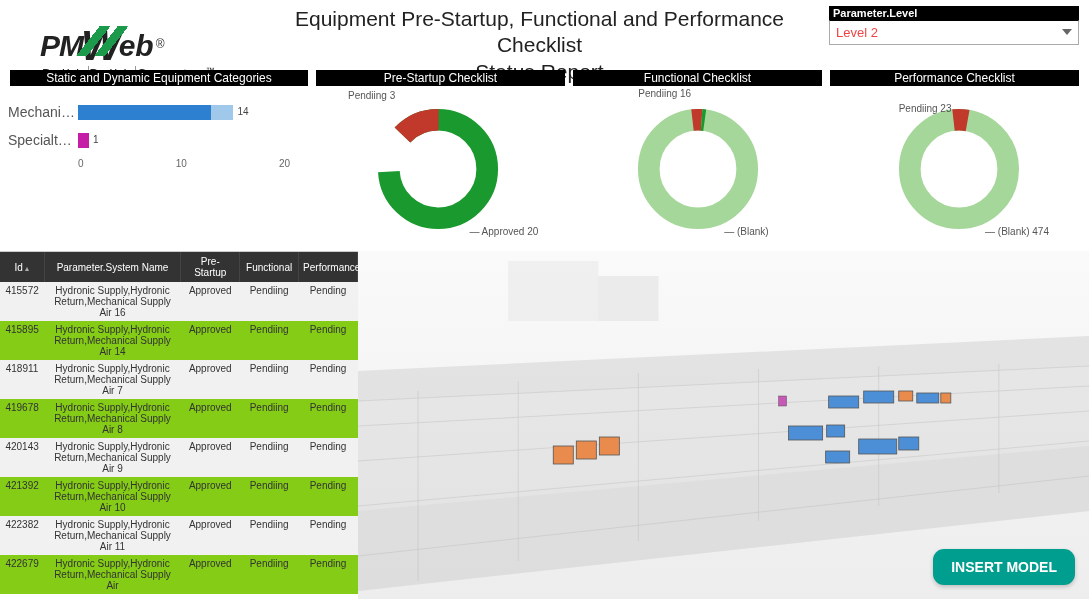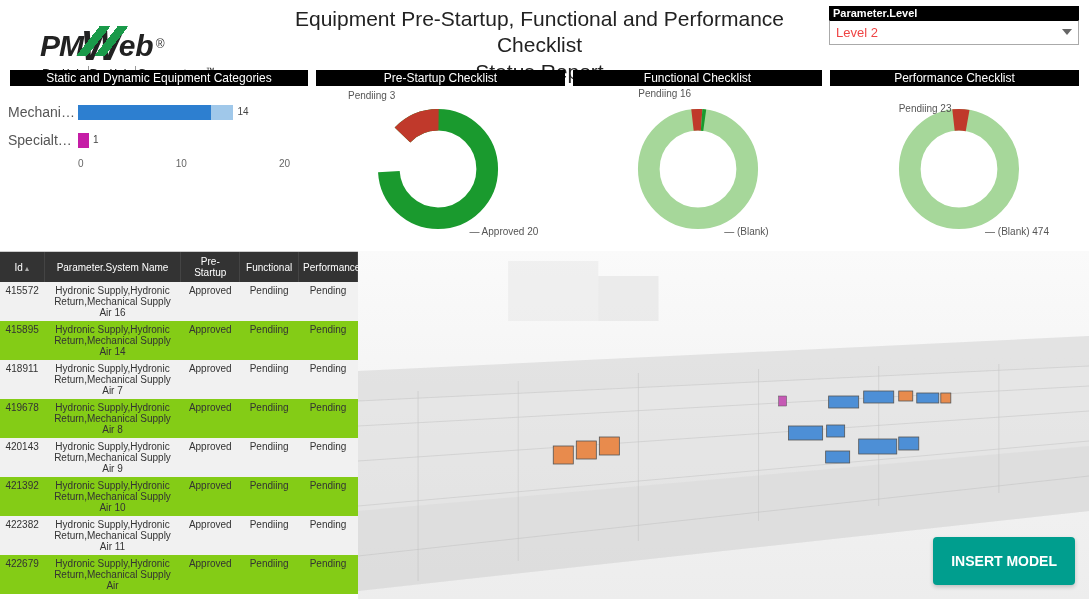--- a/index.html
+++ b/index.html
@@ -84,22 +84,22 @@
     th.sort::after{ content:" ▴"; font-size:8px; opacity:.6;}
     td { padding:3px 4px; border-bottom:none; color:#333; vertical-align:top;text-align:center;}
     tr.even td{ background:#f1f1f1;}
     tr.odd td{ background:#84cc16;}
     .col-id{width:42px;} .col-sys{width:130px;} .col-s{width:56px;}
 
     .viewer { flex:1; position:relative; background:#fff; }
     .viewer svg { width:100%; height:100%; }
     .insert-btn {
       position:absolute; right:14px; bottom:14px;
-      background:#009e8e; color:#fff; border:none; padding:16px 18px; font-size:14px; font-weight:700;
-      border-radius:4px; cursor:pointer; box-shadow:0 2px 4px rgba(0,0,0,.2);
+      background:#009e8e; color:#fff; border:none; padding:10px 18px; font-size:14px; font-weight:700;
+      border-radius:11px; cursor:pointer; box-shadow:0 2px 4px rgba(0,0,0,.2);
     }
 
     ::-webkit-scrollbar{width:10px;}
     ::-webkit-scrollbar-track{background:#f1f1f1;}
     ::-webkit-scrollbar-thumb{background:#c1c1c1;}
   </style>
 </head>
 <body>
 
 <div class="header">

